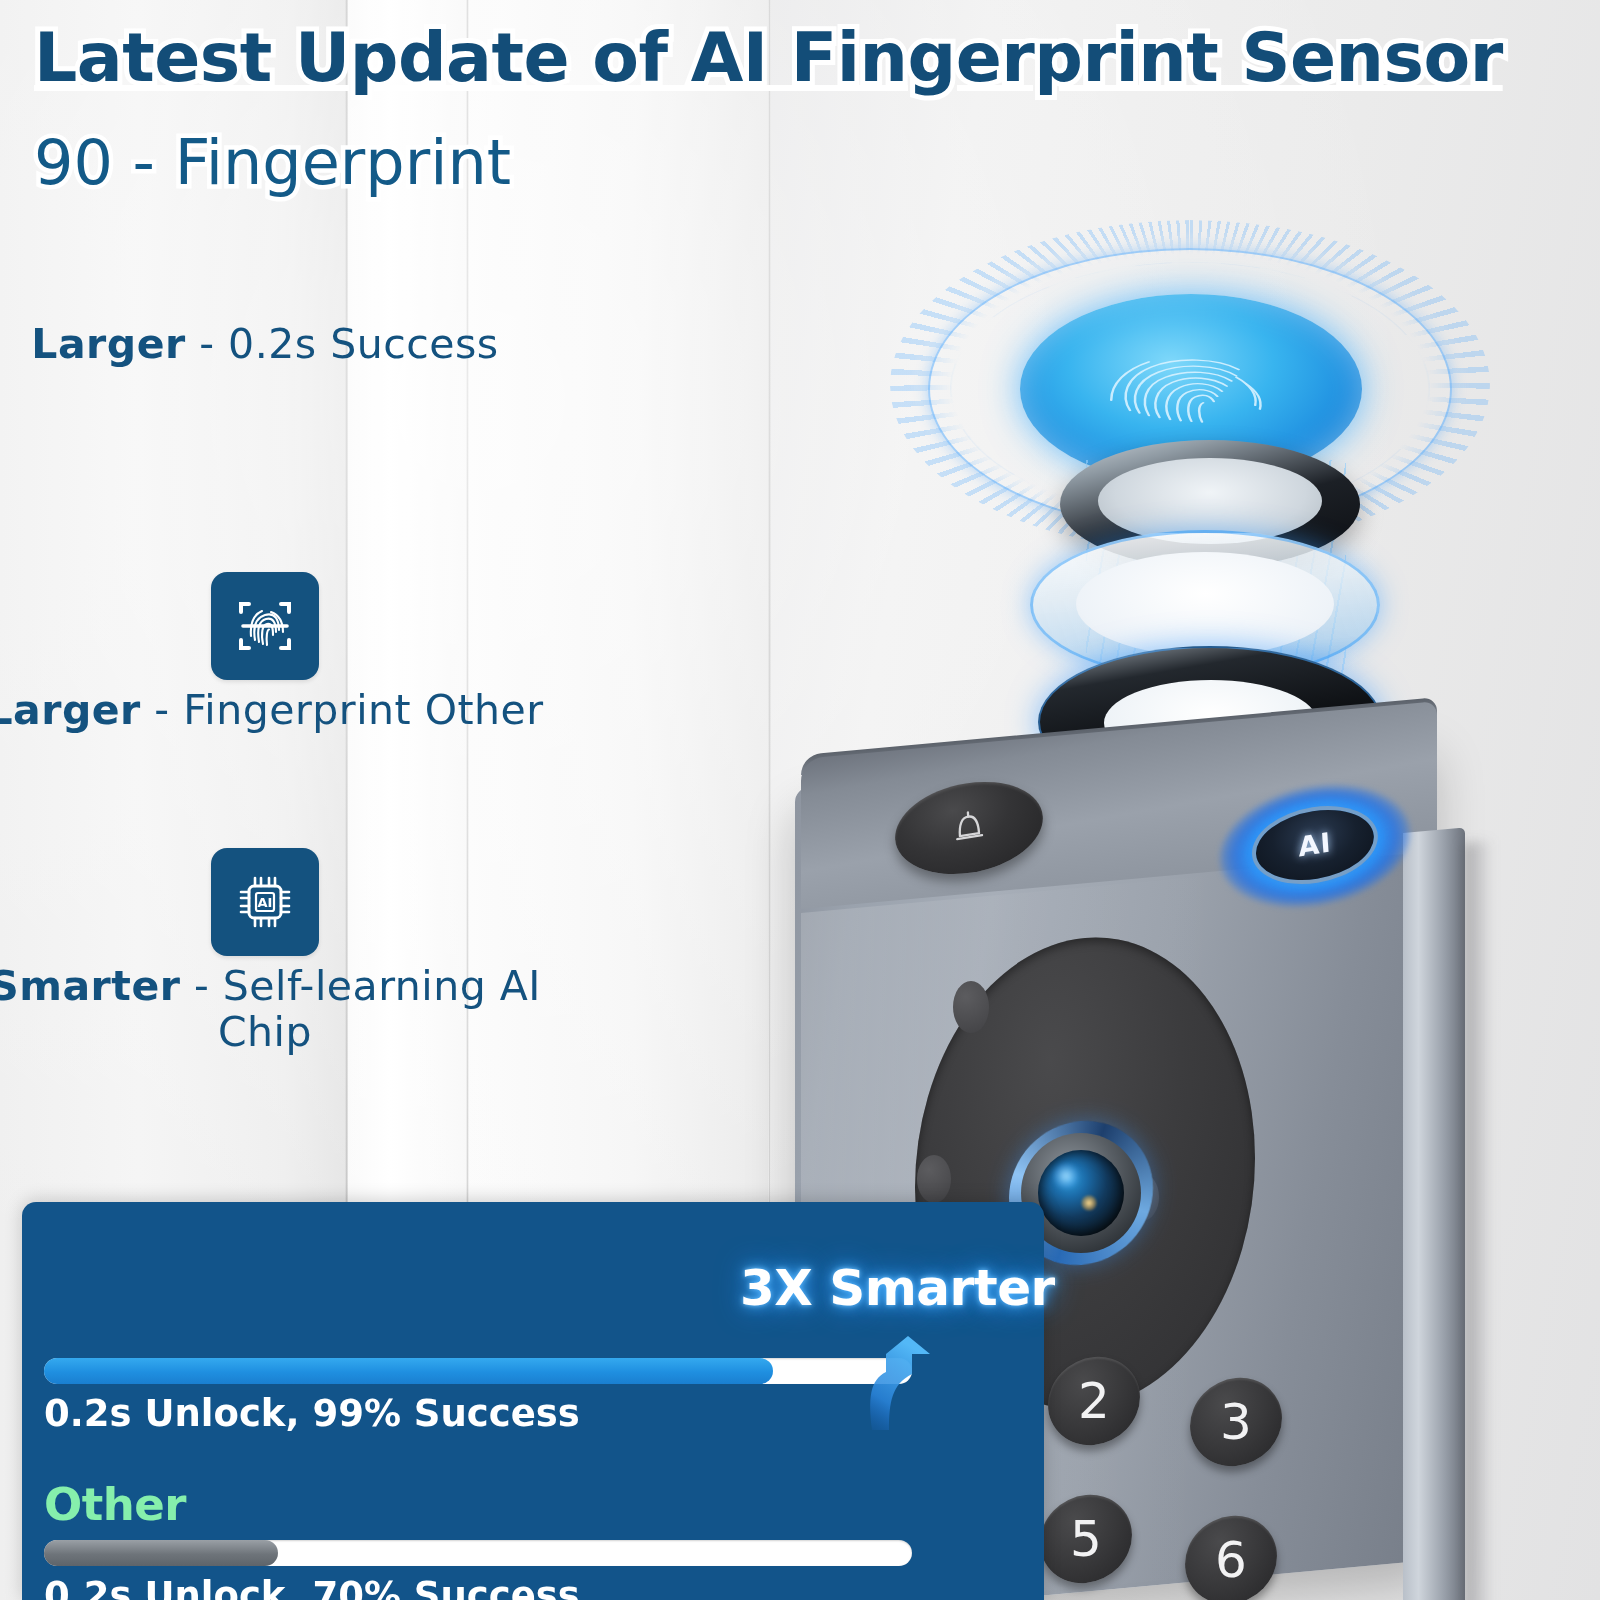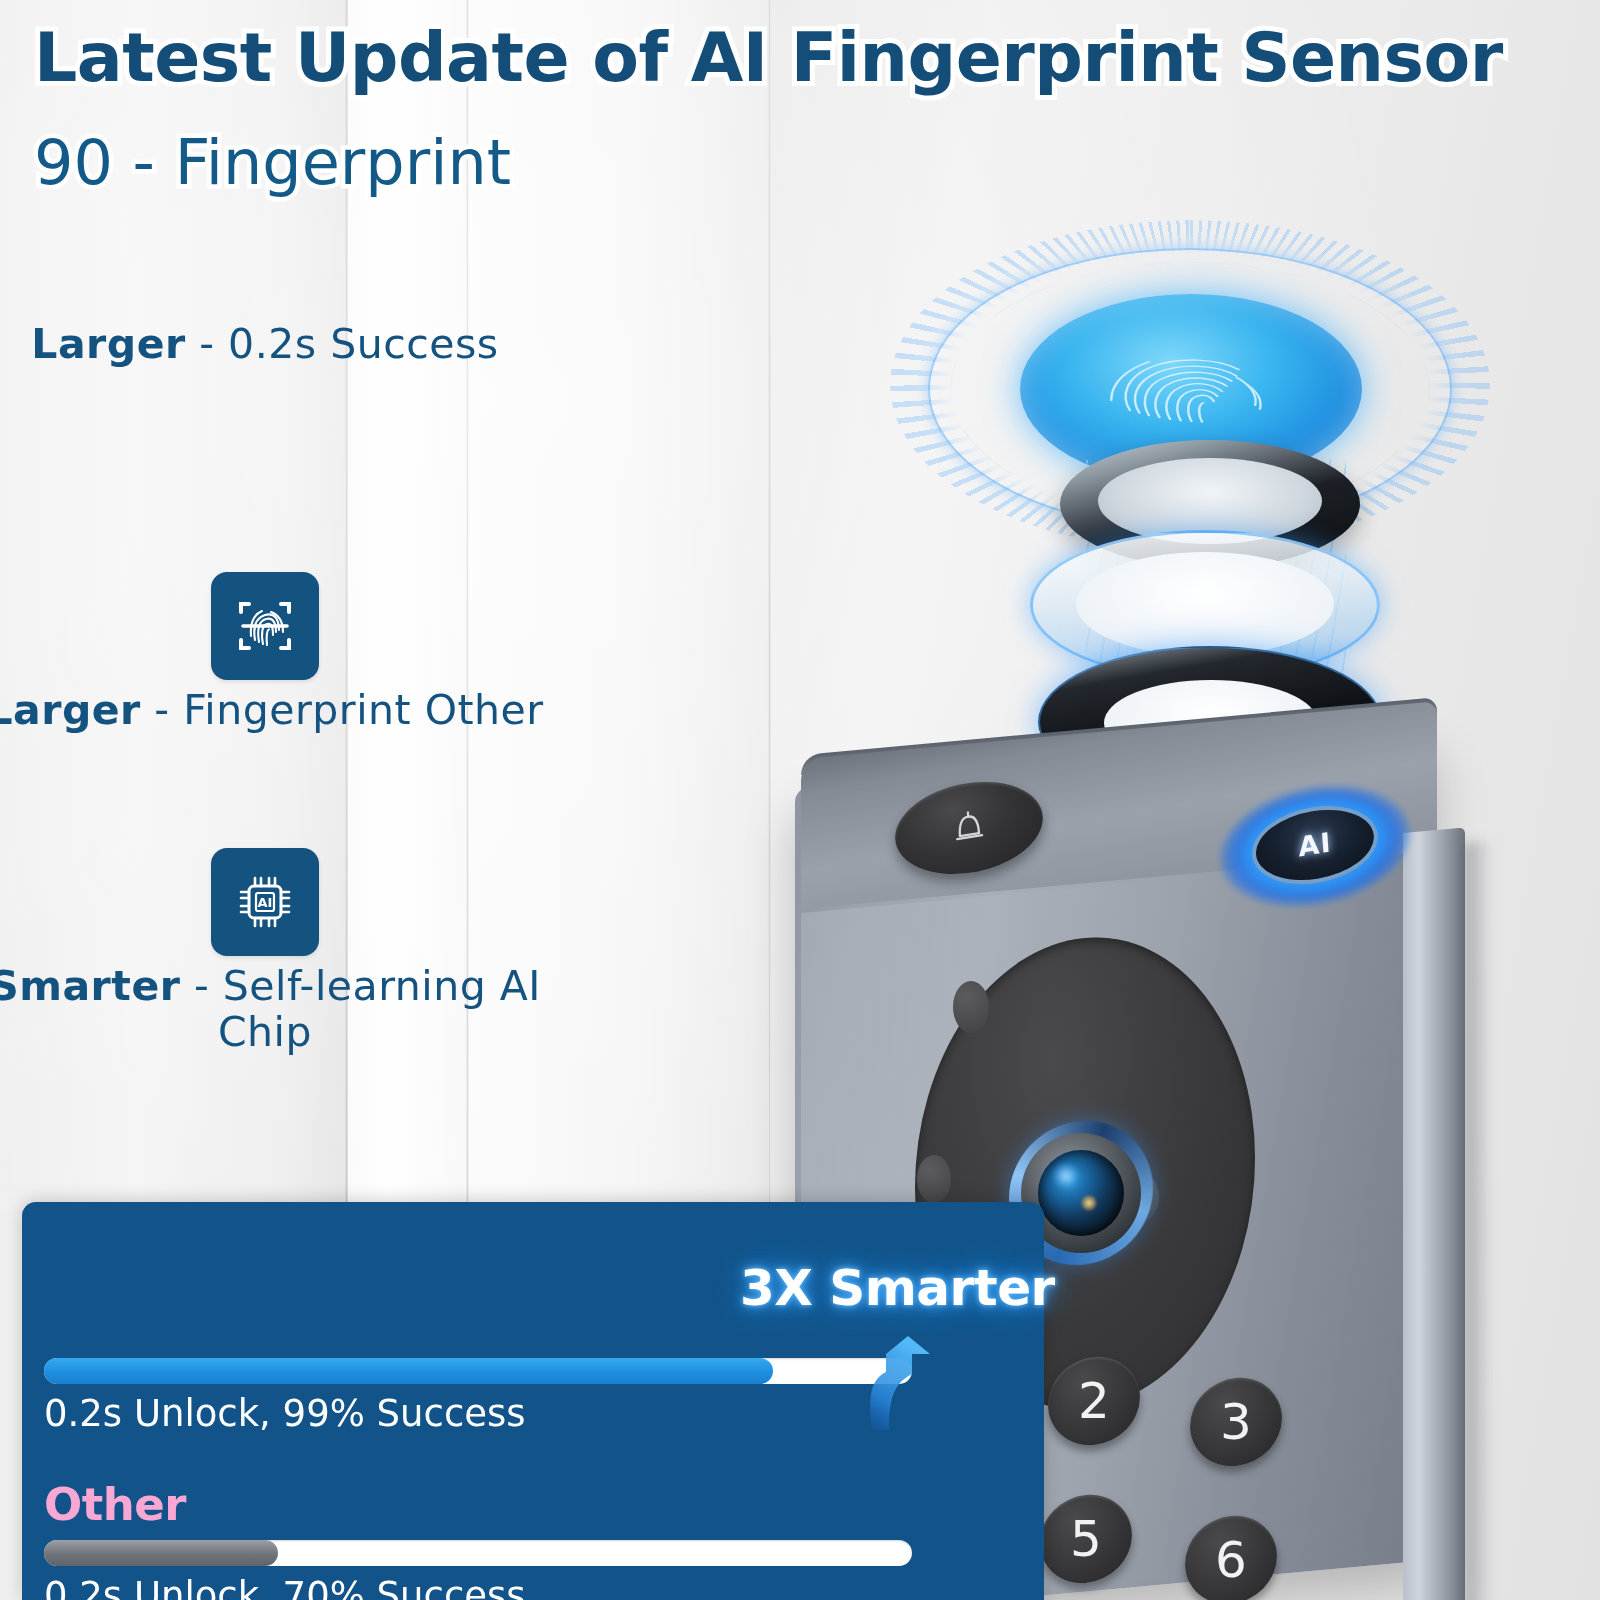--- a/index.html
+++ b/index.html
@@ -286,20 +286,21 @@
     filter:blur(.5px);
   }
   #title{
     position:absolute; left:34px; top:24px; width:1540px;
     font-family:"DejaVu Sans", sans-serif;
     font-weight:700; font-size:68px; line-height:1.0;
     color:#134d78;
     -webkit-text-stroke:10px #ffffff; paint-order:stroke fill;
     letter-spacing:-0.5px;
     white-space:nowrap;
+    text-decoration:underline;
   }
   #subtitle{
     position:absolute; left:34px; top:132px;
     font-family:"DejaVu Sans", sans-serif;
     font-weight:400; font-size:62px; line-height:1.0;
     color:#135a88;
     -webkit-text-stroke:9px #ffffff; paint-order:stroke fill;
   }
 
   
@@ -336,37 +337,37 @@
   }
   .brand{
     position:absolute; left:22px; top:84px;
     font-family:"DejaVu Sans", sans-serif; font-weight:700;
     font-size:57px; color:#ffffff; letter-spacing:-0.5px;
     text-shadow:0 0 16px rgba(70,175,255,1), 0 0 34px rgba(40,150,255,.95), 0 0 6px rgba(120,200,255,1);
   }
   .other-label{
     position:absolute; left:22px; top:276px;
     font-family:"DejaVu Sans", sans-serif; font-weight:700;
-    font-size:45px; color:#f9a8d4; letter-spacing:-0.5px;
+    font-size:45px; color:#86efac; letter-spacing:-0.5px;
   }
   .bar-track{
     position:absolute; height:26px; border-radius:13px;
     background:#ffffff;
     box-shadow:inset 0 1px 2px rgba(0,0,0,.18);
   }
   .bar-fill{
     position:absolute; left:0; top:0; height:26px; border-radius:13px;
   }
   .fill-blue{ background:linear-gradient(180deg,#34a9ef 0%,#1f8fe0 55%,#1a7fd0 100%); }
   .fill-gray{ background:linear-gradient(180deg,#9aa0a6 0%,#6e747a 55%,#5e646a 100%); }
   #bar1{ left:22px; top:156px; width:868px; }
   #bar2{ left:22px; top:338px; width:868px; }
   .sub-note{
     position:absolute;
-    font-family:"DejaVu Sans", sans-serif; font-weight:400;
+    font-family:"DejaVu Sans", sans-serif; font-weight:700;
     font-size:37px; color:#ffffff; letter-spacing:0;
   }
   #note1{ left:22px; top:190px; }
   #note2{ left:22px; top:372px; }
   #smarter{
     position:absolute; left:718px; top:57px;
     font-family:"DejaVu Sans", sans-serif; font-weight:700;
     font-size:50px; color:#ffffff; letter-spacing:-0.5px;
     text-shadow:0 0 14px rgba(70,175,255,1), 0 0 30px rgba(35,145,255,.95), 0 0 5px rgba(150,215,255,1);
     white-space:nowrap;

